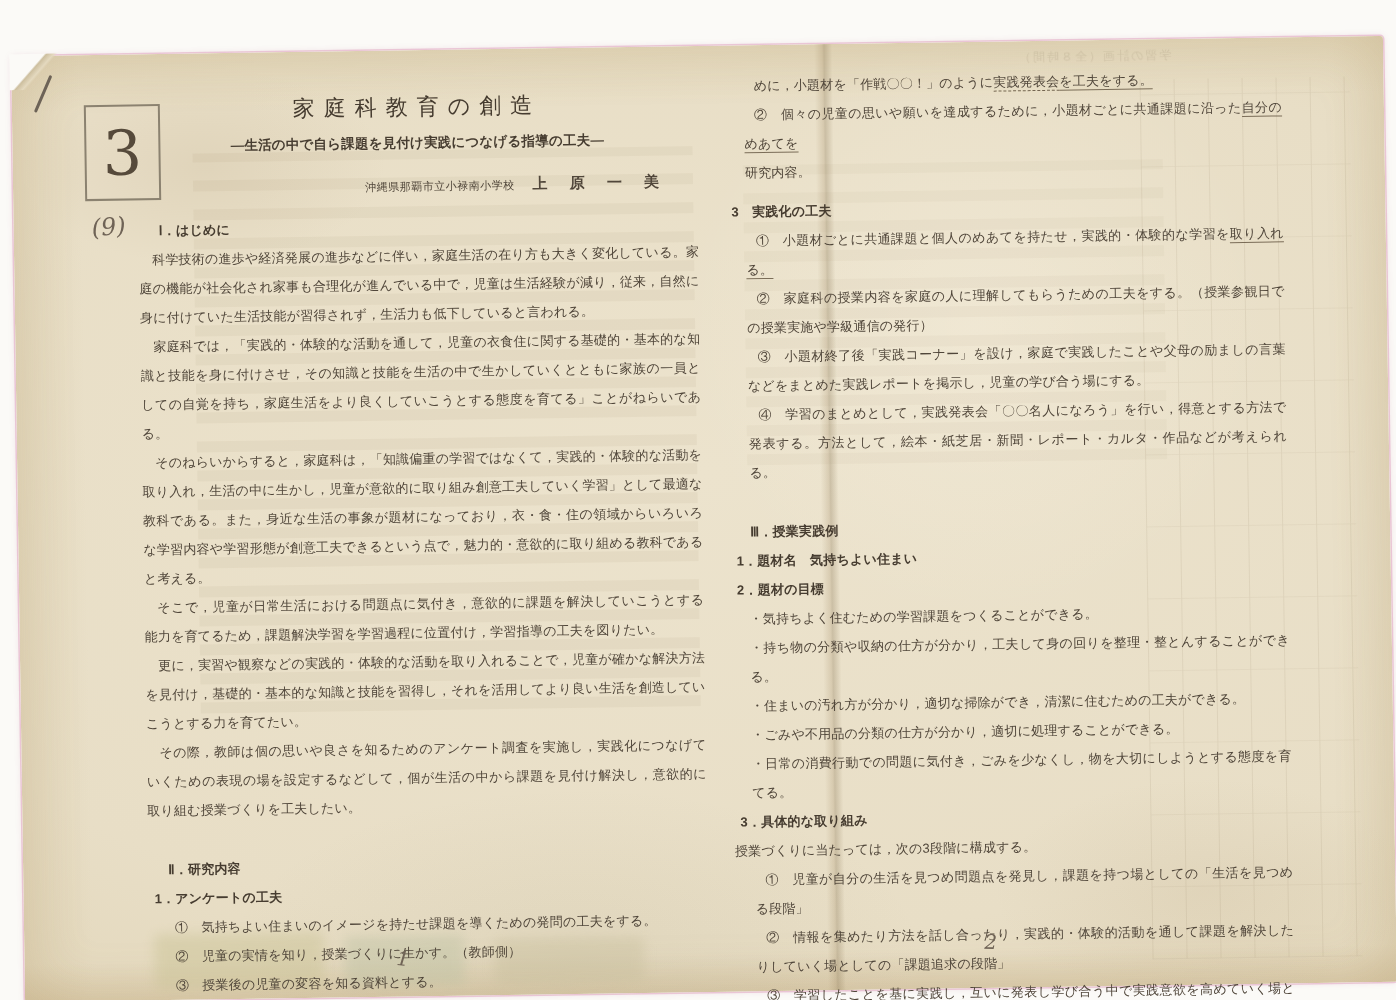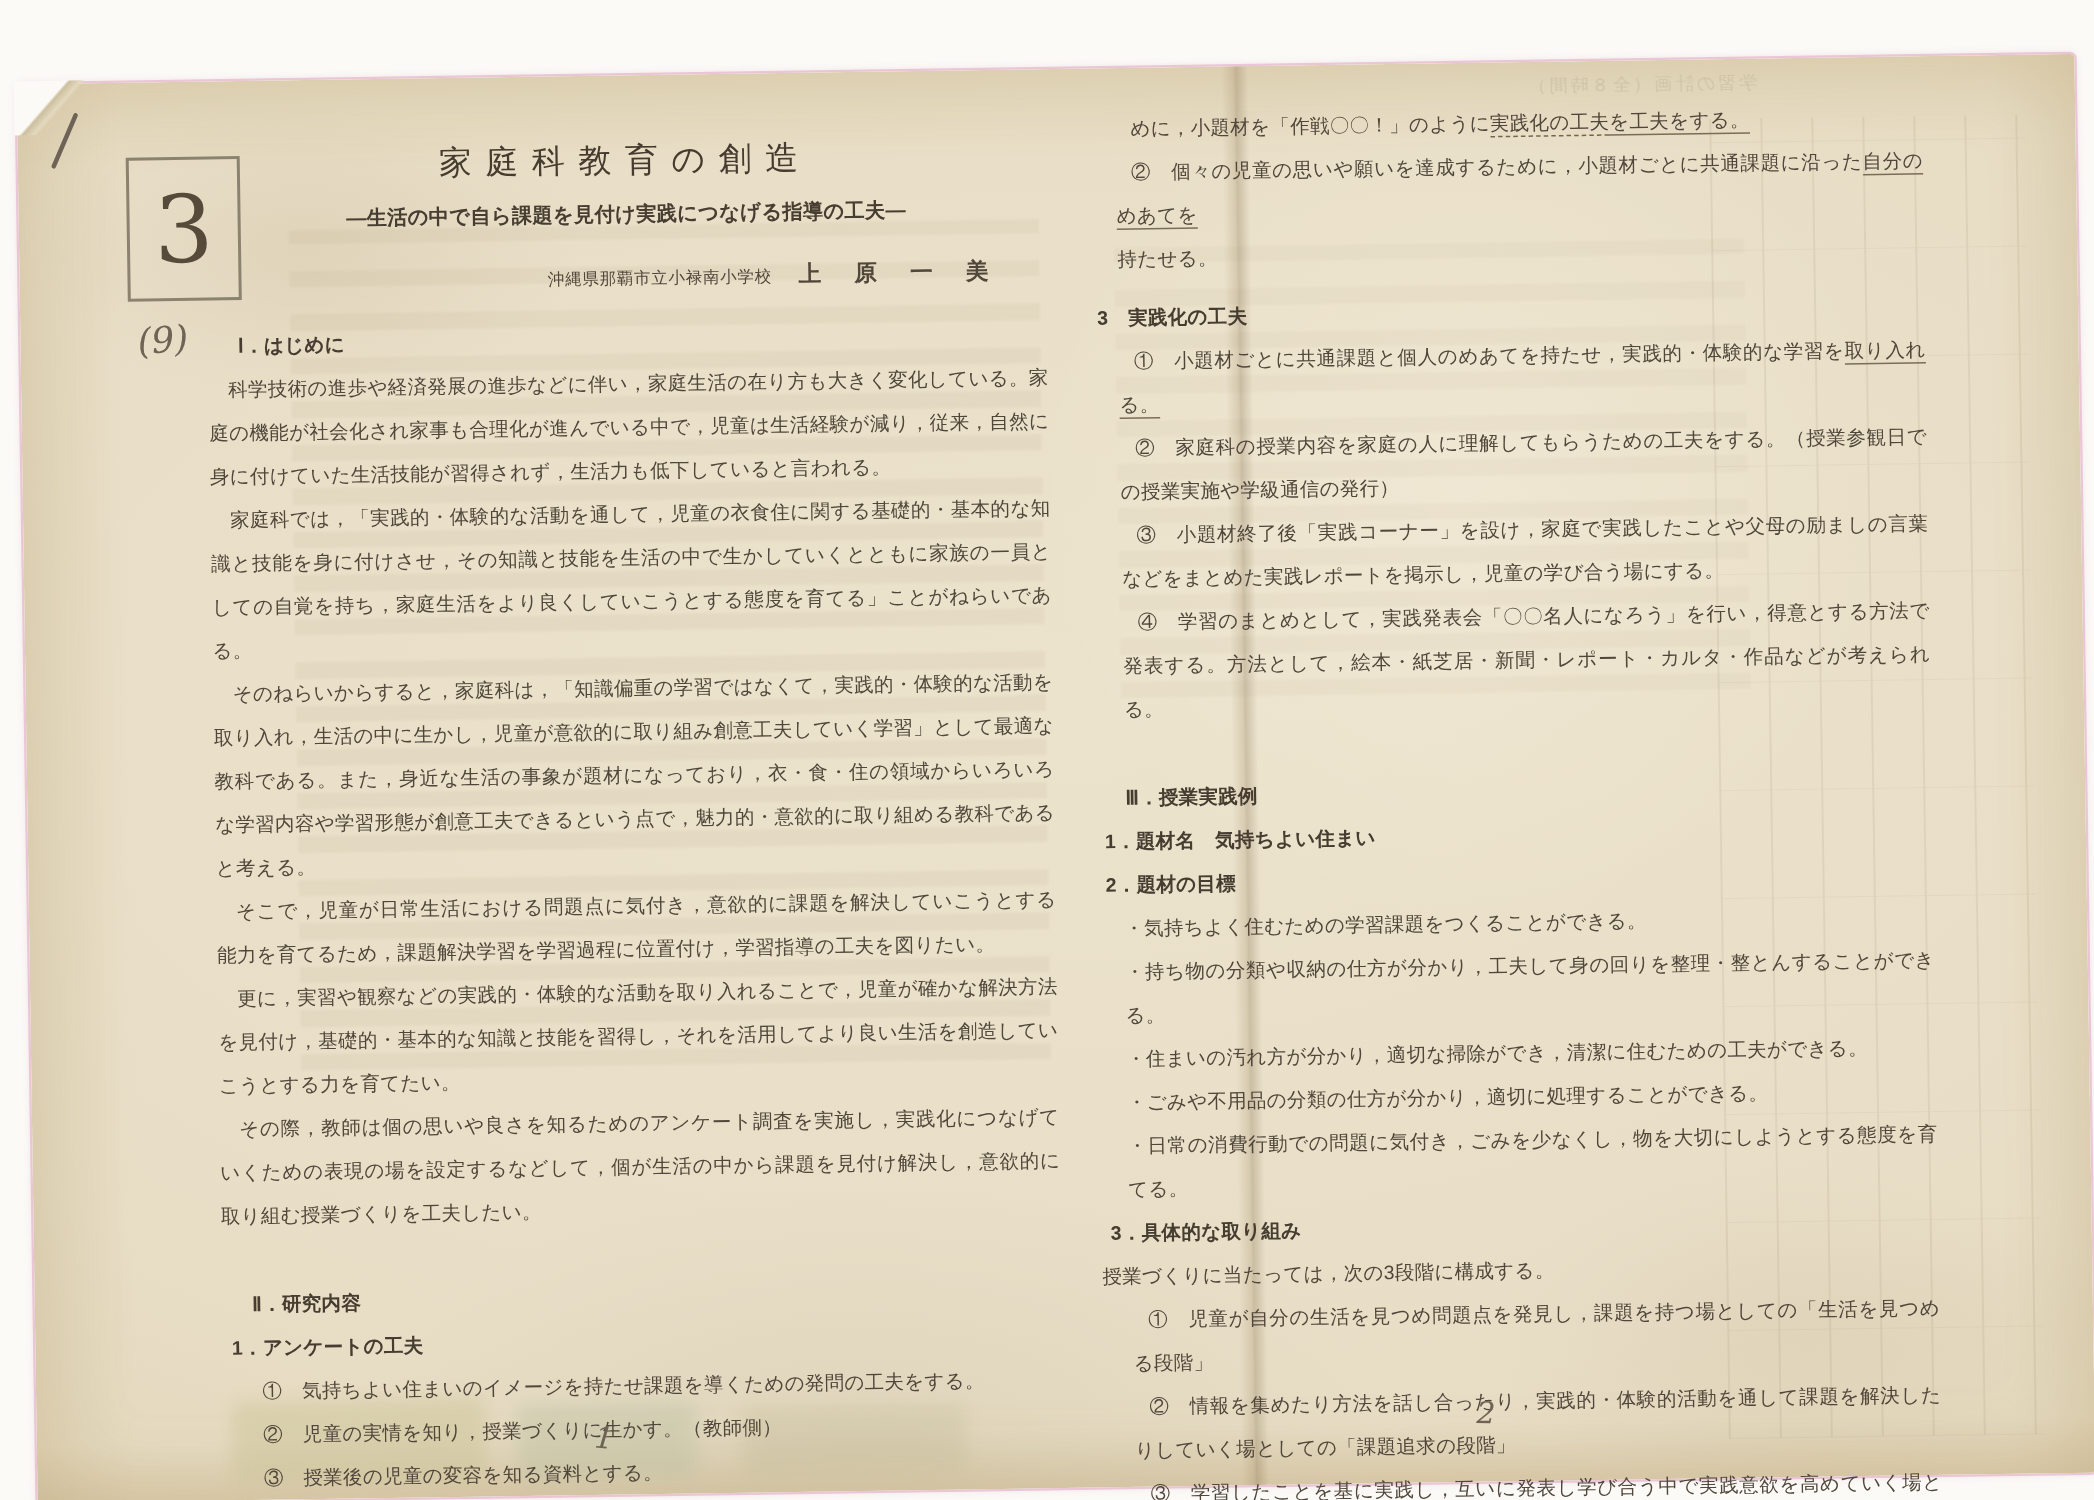--- a/index.html
+++ b/index.html
@@ -115,22 +115,22 @@
       <div class="h mt2">Ⅱ．研究内容</div>
       <div class="sub">1．アンケートの工夫</div>
       <div class="litem">①　気持ちよい住まいのイメージを持たせ課題を導くための発問の工夫をする。</div>
       <div class="litem">②　児童の実情を知り，授業づくりに生かす。（教師側）</div>
       <div class="litem">③　授業後の児童の変容を知る資料とする。</div>
       <div class="litem">④　アンケートの結果を学習の資料として活用する。（児童側）</div>
 
     </div>
 
     <div class="col col-right">
-      <div class="contline"><span>めに，小題材を「作戦〇〇！」のように</span><span class="u-dash">実践化の工夫</span><span class="u">を工夫をする。</span></div>
-      <div class="jitem"><span>②　個々の児童の思いや願いを達成するために，小題材ごとに共通課題に沿った</span><span class="u">自分のめあてを</span><br><span>持たせる。</span></div>
+      <div class="contline"><span>めに，小題材を「作戦〇〇！」のように</span><span class="u-dash">実践発表会</span><span class="u">を工夫をする。</span></div>
+      <div class="jitem"><span>②　個々の児童の思いや願いを達成するために，小題材ごとに共通課題に沿った</span><span class="u">自分のめあてを</span><br><span>研究内容。</span></div>
 
       <div class="sub mt3">3　実践化の工夫</div>
       <div class="jitem"><span>①　小題材ごとに共通課題と個人のめあてを持たせ，実践的・体験的な学習を</span><span class="u">取り入れる。</span></div>
       <div class="jitem">②　家庭科の授業内容を家庭の人に理解してもらうための工夫をする。（授業参観日での授業実施や学級通信の発行）</div>
       <div class="jitem">③　小題材終了後「実践コーナー」を設け，家庭で実践したことや父母の励ましの言葉などをまとめた実践レポートを掲示し，児童の学び合う場にする。</div>
       <div class="jitem">④　学習のまとめとして，実践発表会「〇〇名人になろう」を行い，得意とする方法で発表する。方法として，絵本・紙芝居・新聞・レポート・カルタ・作品などが考えられる。</div>
 
       <div class="h mt2">Ⅲ．授業実践例</div>
       <div class="sub">1．題材名　気持ちよい住まい</div>
       <div class="sub">2．題材の目標</div>

